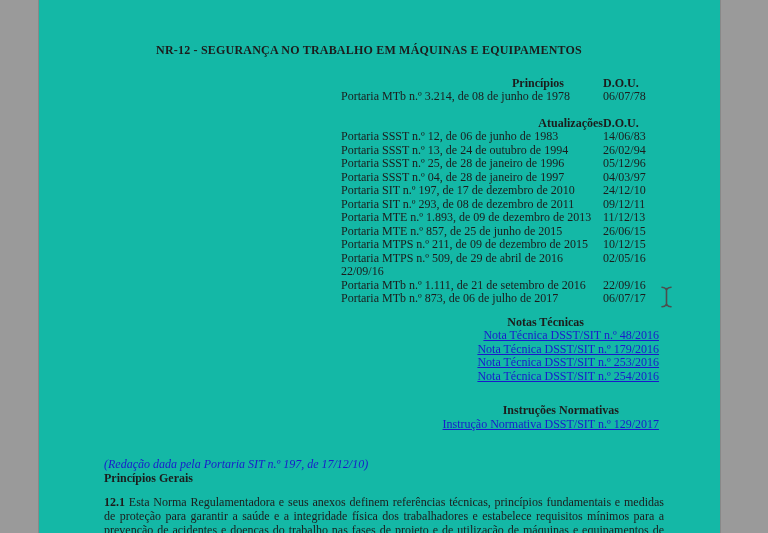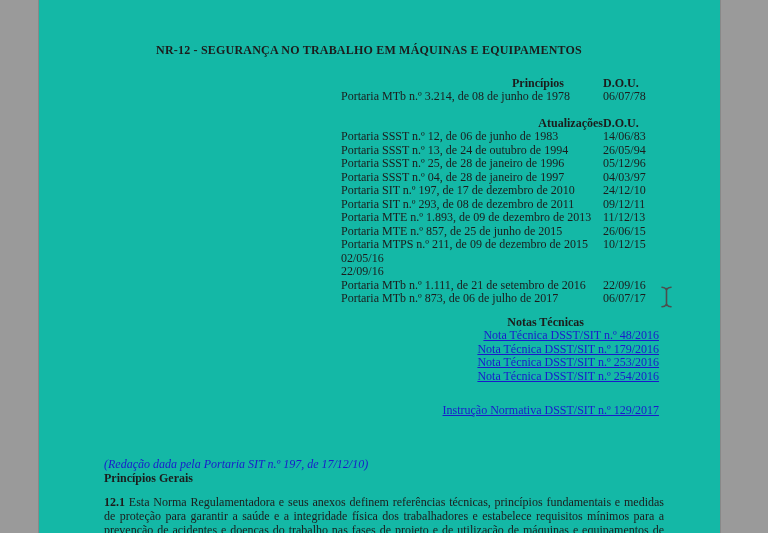--- a/index.html
+++ b/index.html
@@ -70,21 +70,21 @@
     </div>
     <div>
 
         <div class="trow">
           <span class="c1">Portaria SSST n.º 12, de 06 de junho de 1983</span>
           <span class="c2">14/06/83</span>
         </div>
 
         <div class="trow">
           <span class="c1">Portaria SSST n.º 13, de 24 de outubro de 1994</span>
-          <span class="c2">26/05/94</span>
+          <span class="c2">26/02/94</span>
         </div>
 
         <div class="trow">
           <span class="c1">Portaria SSST n.º 25, de 28 de janeiro de 1996</span>
           <span class="c2">05/12/96</span>
         </div>
 
         <div class="trow">
           <span class="c1">Portaria SSST n.º 04, de 28 de janeiro de 1997</span>
           <span class="c2">04/03/97</span>
@@ -109,20 +109,21 @@
           <span class="c1">Portaria MTE n.º 857, de 25 de junho de 2015</span>
           <span class="c2">26/06/15</span>
         </div>
 
         <div class="trow">
           <span class="c1">Portaria MTPS n.º 211, de 09 de dezembro de 2015</span>
           <span class="c2">10/12/15</span>
         </div>
 
         <div class="trow">
+          <span class="c1">Portaria MTPS n.º 509, de 29 de abril de 2016</span>
           <span class="c2">02/05/16</span>
         </div>
 
         <div class="trow">
           <span class="c2">22/09/16</span>
         </div>
 
         <div class="trow">
           <span class="c1">Portaria MTb n.º 1.111, de 21 de setembro de 2016</span>
           <span class="c2">22/09/16</span>
@@ -152,20 +153,21 @@
         </div>
 
         <div class="link-line">
           <a class="doc-link" href="#">Nota Técnica DSST/SIT n.º 254/2016</a>
         </div>
 
       </div>
   </div>
 
   <div class="abs links-block" style="top:404px">
+    <div class="block-hdr pr40">Instruções Normativas</div>
     <div>
 
         <div class="link-line">
           <a class="doc-link" href="#">Instrução Normativa DSST/SIT n.º 129/2017</a>
         </div>
       </div>
   </div>
 
   <div class="abs amendment">(Redação dada pela Portaria SIT n.º 197, de 17/12/10)</div>
 

